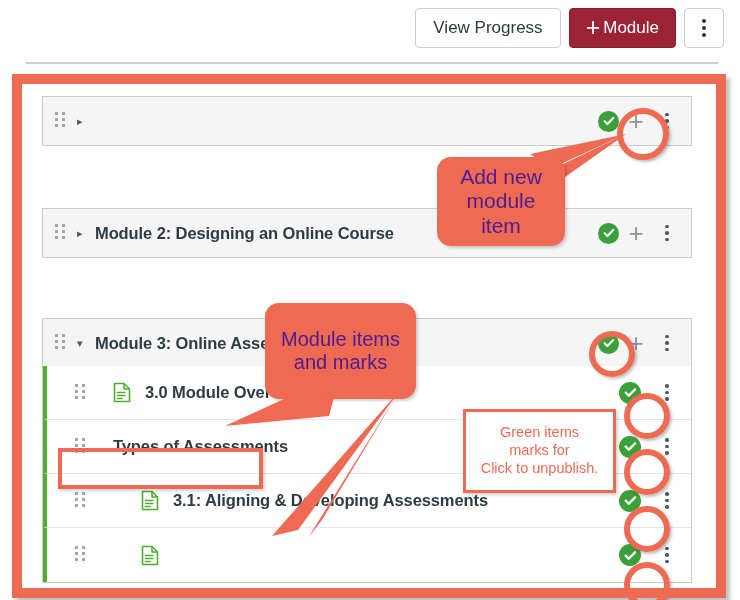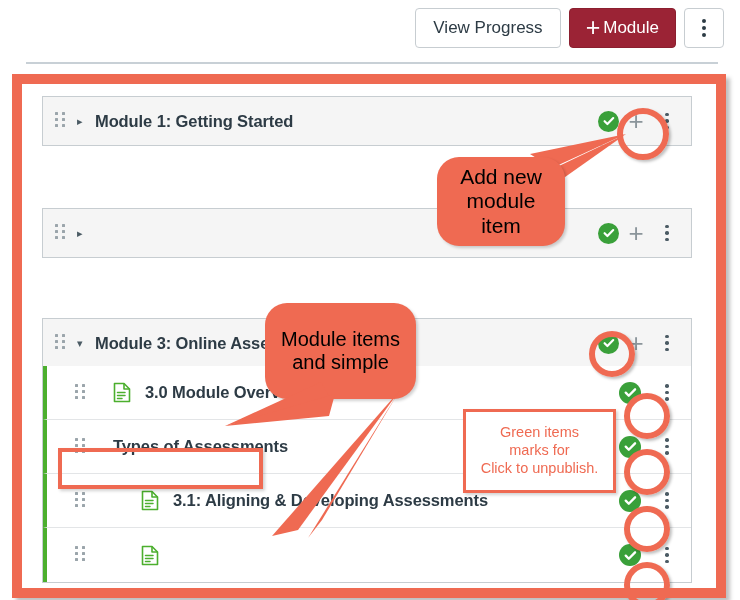--- a/index.html
+++ b/index.html
@@ -150,22 +150,22 @@
   .item-label.plain{font-weight:bold;}
   .indent-0{margin-left:16px;}
   .indent-1{margin-left:44px;}
   .item-actions{display:flex;align-items:center;}
   .check-lg{width:22px;height:22px;border-radius:50%;background:#3aa03a;display:flex;align-items:center;justify-content:center;}
 
   
   .callout{
     position:absolute;
     background:#ef6a52;
-    color:#000000;
-    border-radius:22px;
+    color:#4c1d95;
+    border-radius:14px;
     text-align:right;
     font-size:21px;
     line-height:1.16;
     padding:10px 12px;
     box-sizing:border-box;
     box-shadow:2px 2px 3px rgba(0,0,0,.18);
   }
   .tail{position:absolute;}
 
   .box-note{
@@ -221,21 +221,20 @@
         <div class="module-header">
           <span class="drag-handle">
             <i></i>
               <i></i>
               <i></i>
               <i></i>
               <i></i>
               <i></i>
           </span>
           <span class="caret">▸</span>
-          <span class="module-title">Module 1: Getting Started</span>
           <span class="spacer"></span>
           <span class="hdr-actions">
             <span class="check">
               <svg width="12" height="12" viewBox="0 0 12 12" aria-hidden="true">
                   <path d="M1.6 6.2 L4.4 9 L10.2 3.1" stroke="#ffffff" stroke-width="2.2" fill="none" stroke-linecap="round" stroke-linejoin="round"></path>
                 </svg>
             </span>
             <span class="plus-icon">+</span>
             <span class="kebab-v">
                 <i></i>
@@ -250,20 +249,21 @@
         <div class="module-header">
           <span class="drag-handle">
             <i></i>
               <i></i>
               <i></i>
               <i></i>
               <i></i>
               <i></i>
           </span>
           <span class="caret">▸</span>
+          <span class="module-title">Module 2: Designing an Online Course</span>
           <span class="spacer"></span>
           <span class="hdr-actions">
             <span class="check">
               <svg width="12" height="12" viewBox="0 0 12 12" aria-hidden="true">
                   <path d="M1.6 6.2 L4.4 9 L10.2 3.1" stroke="#ffffff" stroke-width="2.2" fill="none" stroke-linecap="round" stroke-linejoin="round"></path>
                 </svg>
             </span>
             <span class="plus-icon">+</span>
             <span class="kebab-v">
                 <i></i>
@@ -444,21 +444,21 @@
   </svg>
 
   <div class="callout" style="left:437px;top:157px;width:128px;height:89px;display:flex;flex-direction:column;align-items:center;justify-content:center;">
     <span>Add new</span>
     <span>module</span>
     <span>item</span>
   </div>
 
   <div class="callout" style="left:265px;top:303px;width:151px;height:96px;display:flex;flex-direction:column;align-items:center;justify-content:center;font-size:20px;padding-left:12px;">
     <span>Module items</span>
-    <span>and simple</span>
+    <span>and marks</span>
   </div>
 
   <svg class="tail" style="left:195px;top:368px;width:180px;height:80px;" viewBox="0 0 180 80">
     <path d="M30 58 L126 14 L136 32 Z" fill="#ef6a52"></path>
     <path d="M30 58 L140 26 L134 48 Z" fill="#ef6a52"></path>
   </svg>
 
   <svg class="tail" style="left:252px;top:388px;width:170px;height:152px;" viewBox="0 0 170 152">
     <path d="M148 2 L20 148 L46 142 Z" fill="#ef6a52"></path>
     <path d="M148 2 L56 150 L70 132 Z" fill="#ef6a52"></path>

